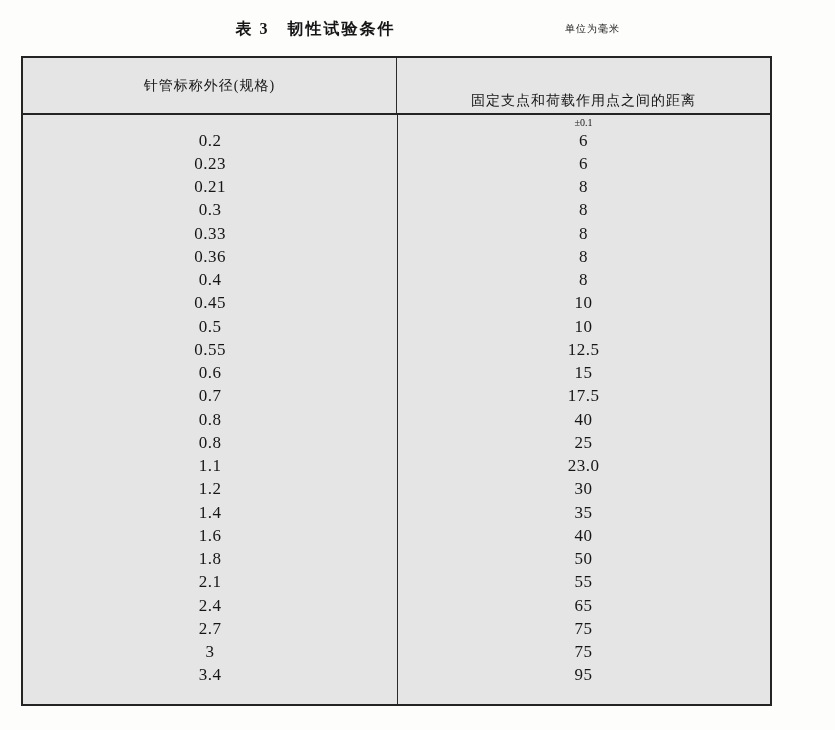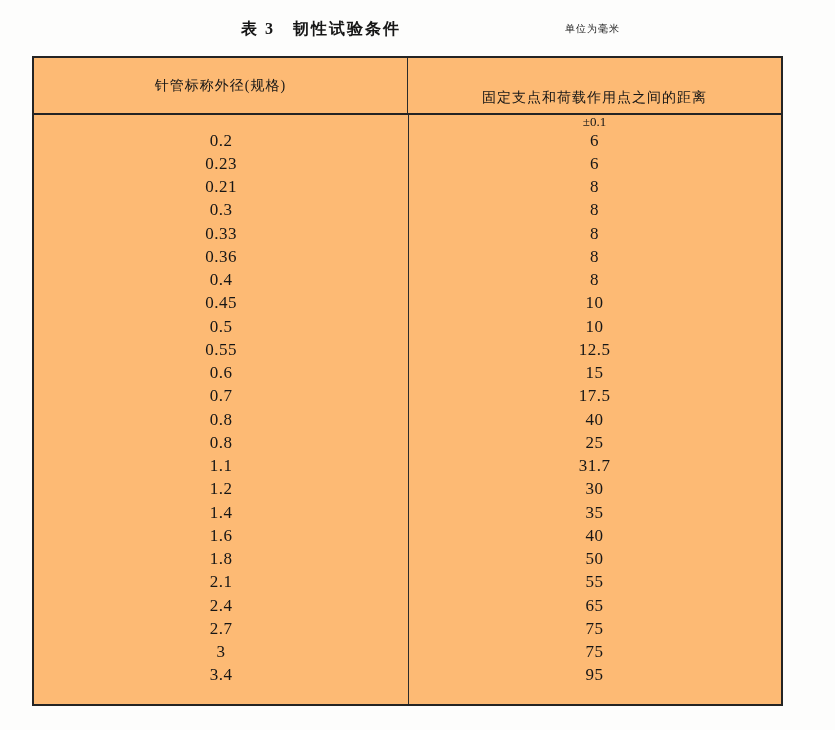--- a/index.html
+++ b/index.html
@@ -10,21 +10,21 @@
     background: #fdfdfc;
     font-family: "Liberation Serif", "DejaVu Serif", serif;
     color: #161616;
     overflow: hidden;
   }
 
   .page {
     position: relative;
     width: 673px;
     height: 730px;
-    padding: 19px 63px 0 32px; 
+    padding: 19px 63px 0 21px; 
   }
 
   .caption-row {
     position: relative;
     height: 20px;
     margin-bottom: 17px;
   }
 
   .table-title {
     text-align: center;
@@ -39,21 +39,21 @@
     right: -10px;
     top: 2px;
     font-size: 10px;
     letter-spacing: 1px;
     line-height: 16px;
   }
 
   .gb-table {
     width: 751px;
     border: 2px solid #242424;
-    background: #fdba74;
+    background: #e5e5e5;
   }
 
   .thead {
     display: flex;
     height: 57px;
     border-bottom: 2px solid #242424;
     font-size: 14px;
     letter-spacing: 1px;
   }
 
@@ -69,21 +69,21 @@
     flex: 1;
     display: flex;
     flex-direction: column;
     align-items: center;
     justify-content: center;
     gap: 7px;
     margin-top: 48px;
   }
 
   .th-sub {
-    font-size: 13px;
+    font-size: 10px;
     letter-spacing: 0;
     font-family: "Liberation Serif", "DejaVu Serif", serif;
   }
 
   .tbody {
     display: grid;
     grid-template-columns: 374px 1fr;
     padding: 14px 0 17px;
     
     background: linear-gradient(#2b2b2b, #2b2b2b) 374px 0 / 1px 100% no-repeat;
@@ -128,21 +128,21 @@
         <div class="tr"><div class="td">0.33</div><div class="td">8</div></div>
         <div class="tr"><div class="td">0.36</div><div class="td">8</div></div>
         <div class="tr"><div class="td">0.4</div><div class="td">8</div></div>
         <div class="tr"><div class="td">0.45</div><div class="td">10</div></div>
         <div class="tr"><div class="td">0.5</div><div class="td">10</div></div>
         <div class="tr"><div class="td">0.55</div><div class="td">12.5</div></div>
         <div class="tr"><div class="td">0.6</div><div class="td">15</div></div>
         <div class="tr"><div class="td">0.7</div><div class="td">17.5</div></div>
         <div class="tr"><div class="td">0.8</div><div class="td">40</div></div>
         <div class="tr"><div class="td">0.8</div><div class="td">25</div></div>
-        <div class="tr"><div class="td">1.1</div><div class="td">31.7</div></div>
+        <div class="tr"><div class="td">1.1</div><div class="td">23.0</div></div>
         <div class="tr"><div class="td">1.2</div><div class="td">30</div></div>
         <div class="tr"><div class="td">1.4</div><div class="td">35</div></div>
         <div class="tr"><div class="td">1.6</div><div class="td">40</div></div>
         <div class="tr"><div class="td">1.8</div><div class="td">50</div></div>
         <div class="tr"><div class="td">2.1</div><div class="td">55</div></div>
         <div class="tr"><div class="td">2.4</div><div class="td">65</div></div>
         <div class="tr"><div class="td">2.7</div><div class="td">75</div></div>
         <div class="tr"><div class="td">3</div><div class="td">75</div></div>
         <div class="tr"><div class="td">3.4</div><div class="td">95</div></div>
       </div>

